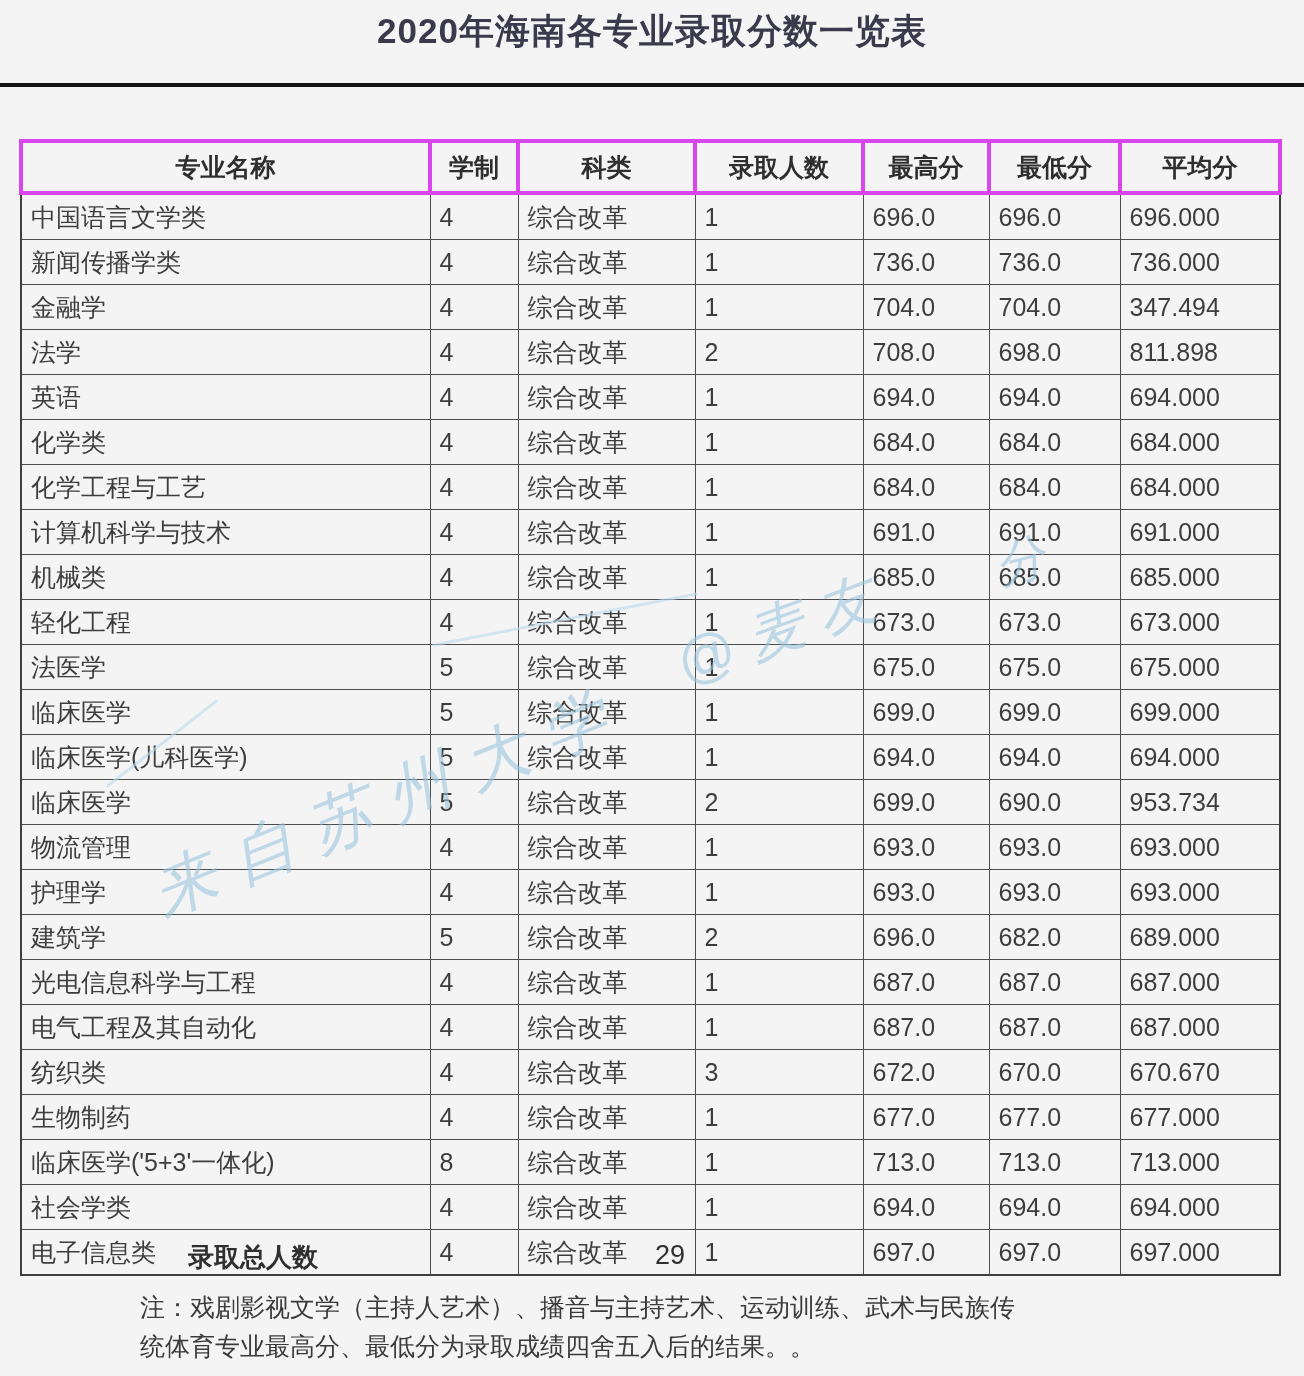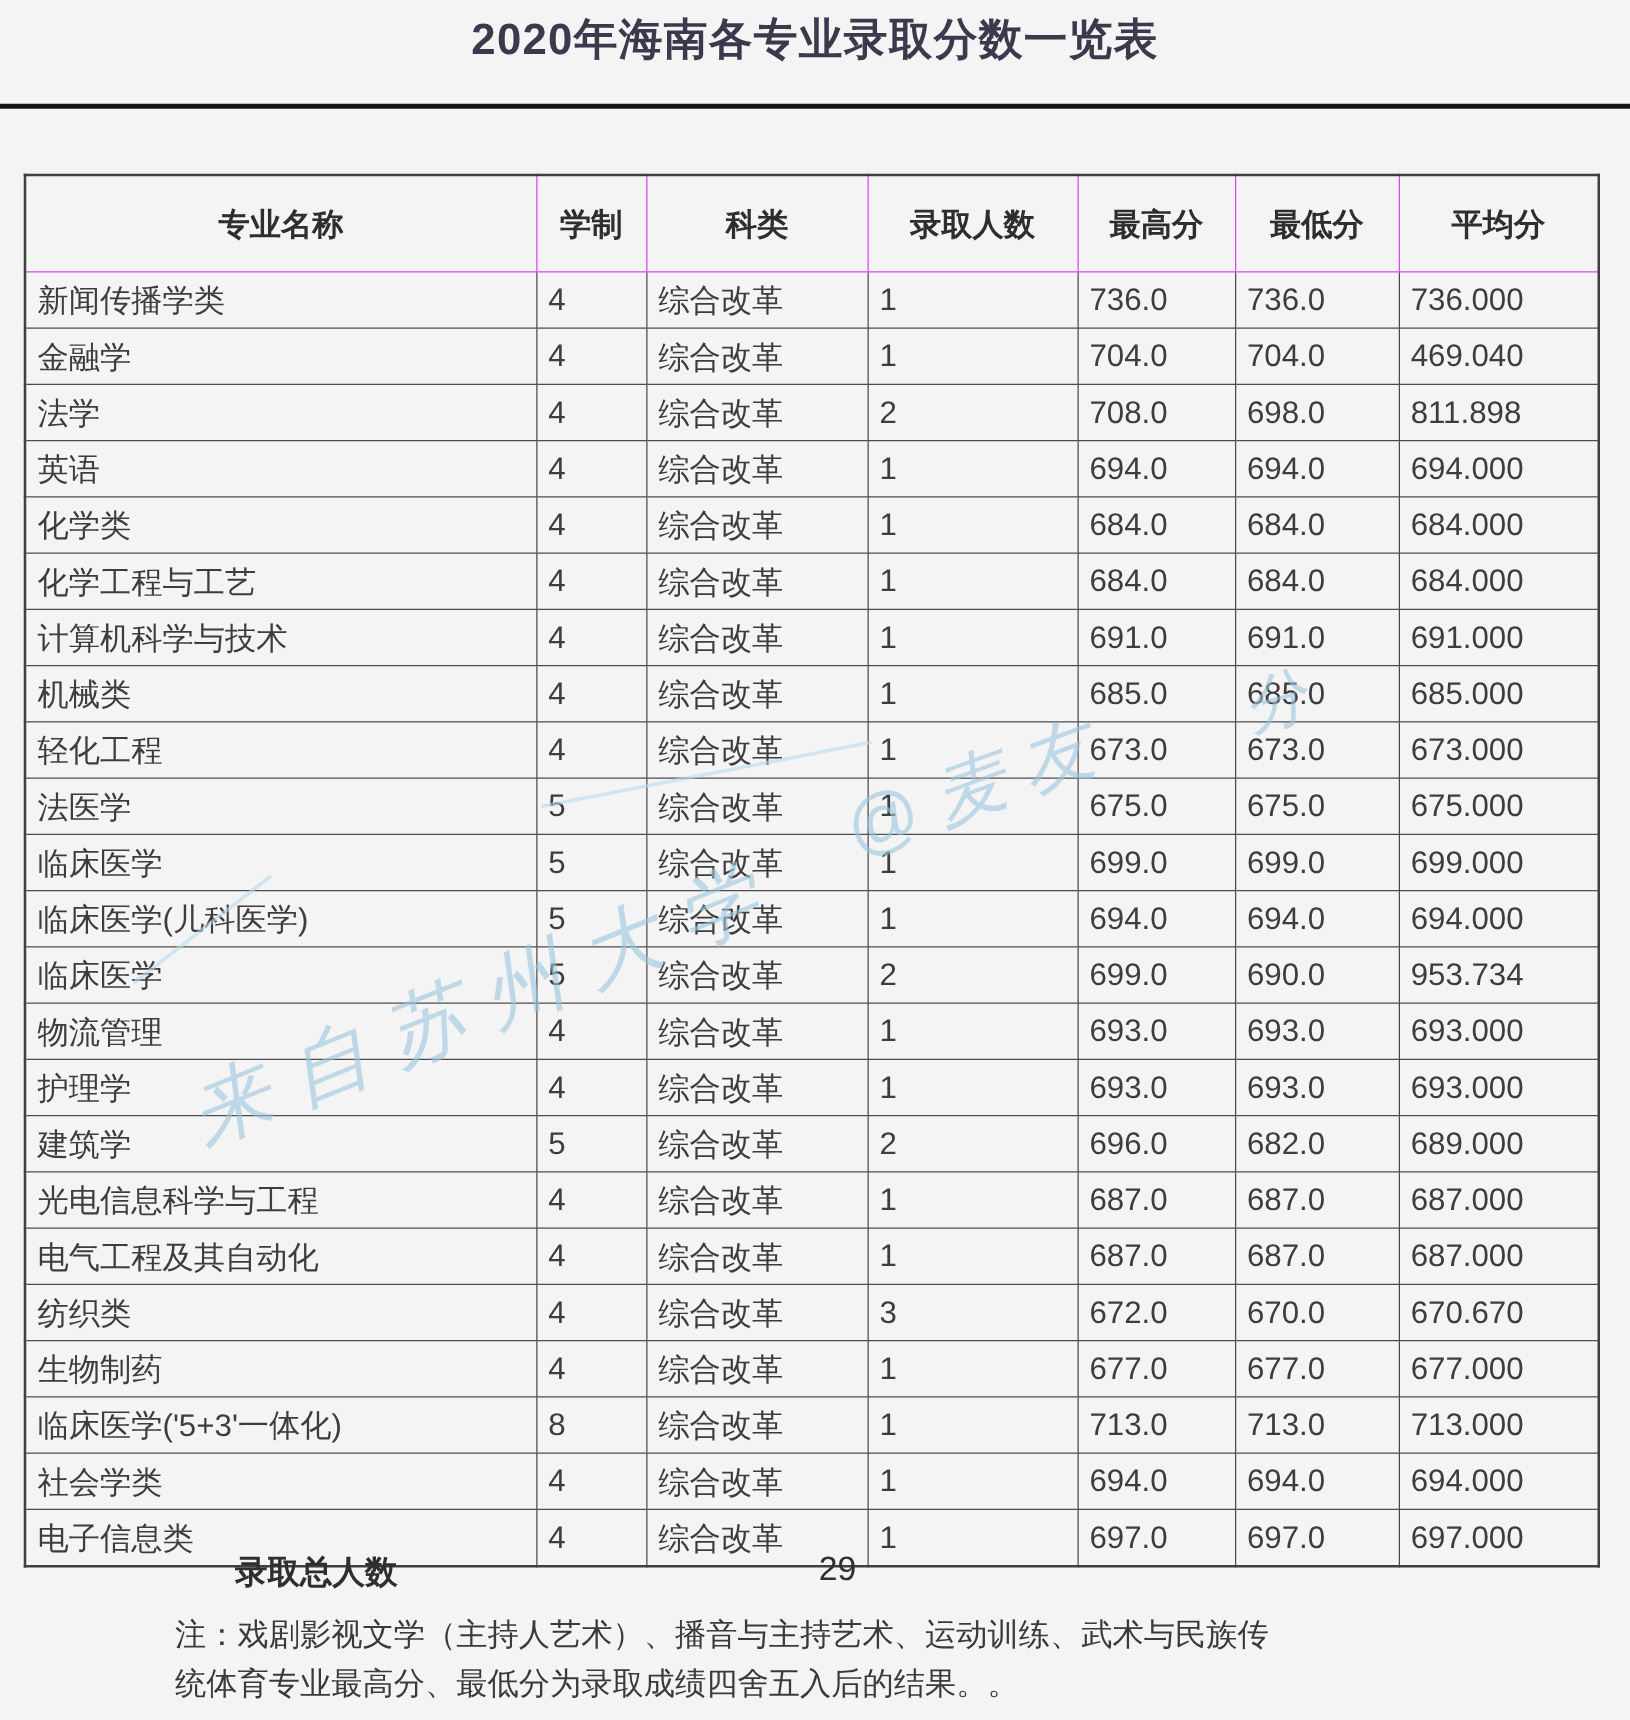--- a/index.html
+++ b/index.html
@@ -31,24 +31,24 @@
     position:absolute; left:19px; top:139px;
     width:1259px;
     border-collapse:collapse; table-layout:fixed;
     border:2px solid #3f3f3f;
     background:transparent;
   }
   col.c0{width:409px} col.c1{width:88px} col.c2{width:177px}
   col.c3{width:168px} col.c4{width:126px} col.c5{width:131px} col.c6{width:160px}
   table.scores th {
     height:40px;
-    border:1px solid #d946ef;
+    border:4px solid #d946ef;
     font-size:25px; font-weight:700; color:#2e2e2e;
     text-align:center; vertical-align:middle;
-    padding:18px;
+    padding:4px;
   }
   table.scores td {
     height:44px;
     border:1px solid #4c4c4c;
     font-size:25px; color:#3d3d3d;
     text-align:left; vertical-align:middle;
     padding:0 0 0 9px;
     white-space:nowrap; overflow:hidden;
   }
 
@@ -109,36 +109,45 @@
           <th>学制</th>
           <th>科类</th>
           <th>录取人数</th>
           <th>最高分</th>
           <th>最低分</th>
           <th>平均分</th>
         </tr>
     </thead>
     <tbody id="table-body">
         <tr>
+          <td>中国语言文学类</td>
+          <td>4</td>
+          <td>综合改革</td>
+          <td>1</td>
+          <td>696.0</td>
+          <td>696.0</td>
+          <td>696.000</td>
+        </tr>
+        <tr>
           <td>新闻传播学类</td>
           <td>4</td>
           <td>综合改革</td>
           <td>1</td>
           <td>736.0</td>
           <td>736.0</td>
           <td>736.000</td>
         </tr>
         <tr>
           <td>金融学</td>
           <td>4</td>
           <td>综合改革</td>
           <td>1</td>
           <td>704.0</td>
           <td>704.0</td>
-          <td>469.040</td>
+          <td>347.494</td>
         </tr>
         <tr>
           <td>法学</td>
           <td>4</td>
           <td>综合改革</td>
           <td>2</td>
           <td>708.0</td>
           <td>698.0</td>
           <td>811.898</td>
         </tr>

